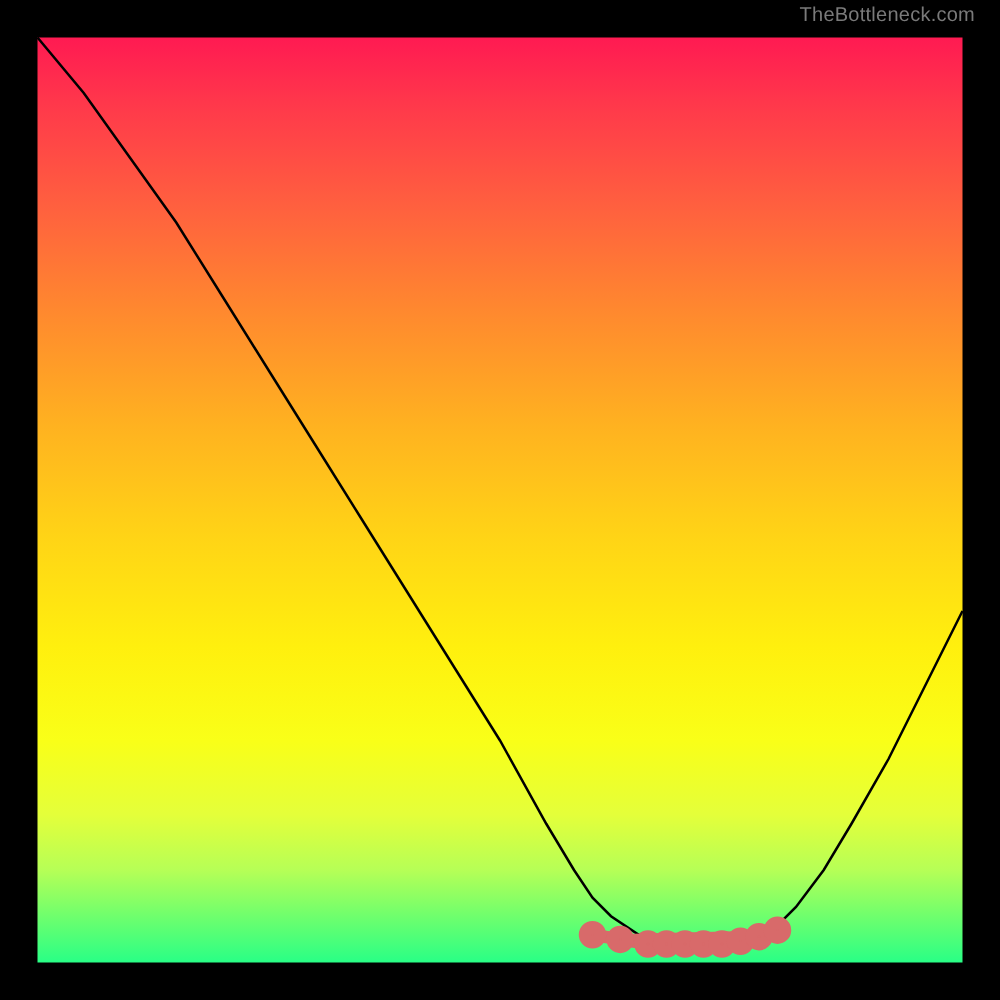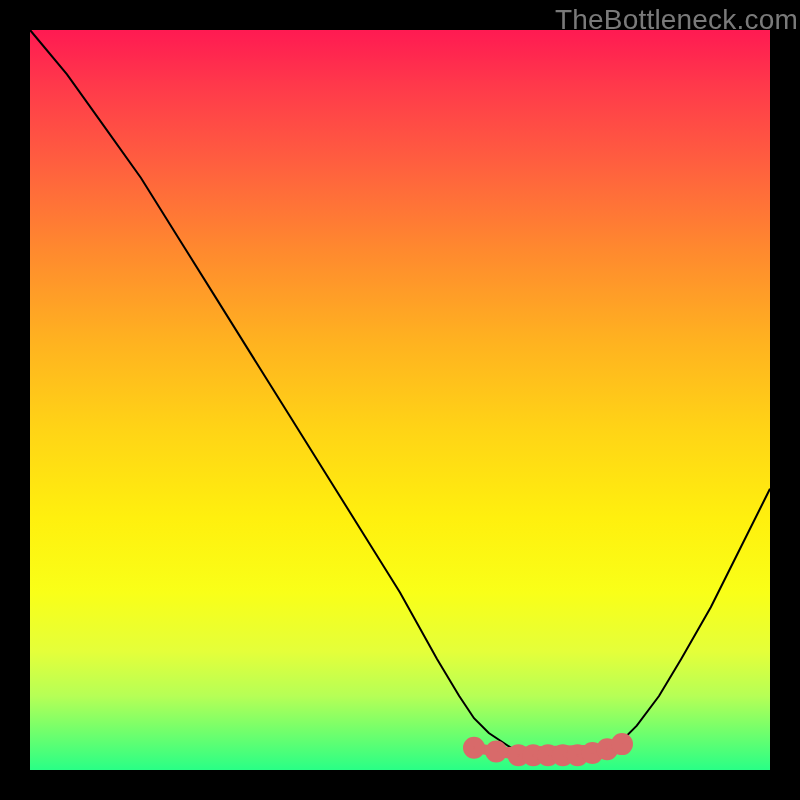--- a/index.html
+++ b/index.html
@@ -52,23 +52,23 @@
   }
   .beads {
     fill: #d86a6a;
     stroke: #d86a6a;
     stroke-width: 10;
     stroke-linecap: round;
   }
   .watermark {
     position: absolute;
     top: 4px;
-    right: 2px;
+    right: 20px;
     font-family: Arial, Helvetica, sans-serif;
-    font-size: 28px;
+    font-size: 16px;
     color: #7a7a7a;
     letter-spacing: 0.2px;
   }
 </style>
 </head>
 <body>
 
 <div class="stage">
   <div class="watermark">TheBottleneck.com</div>
   <div class="plot">

